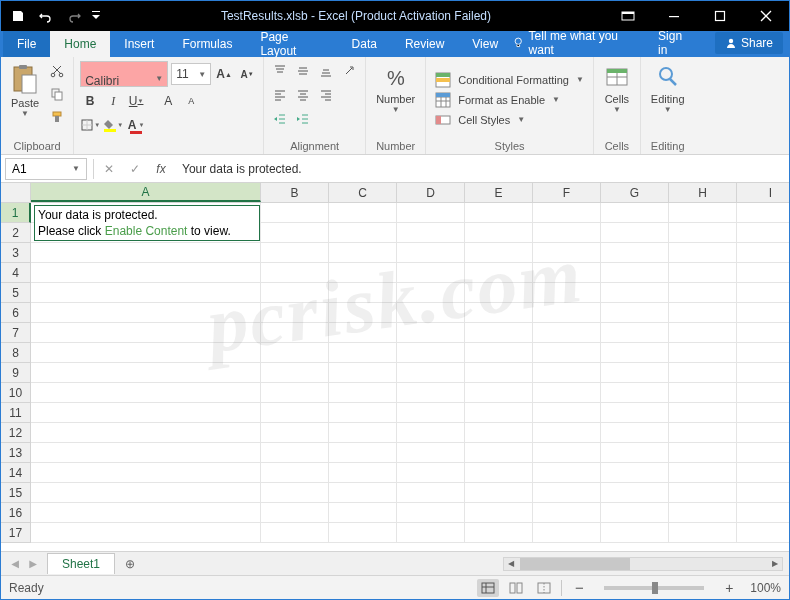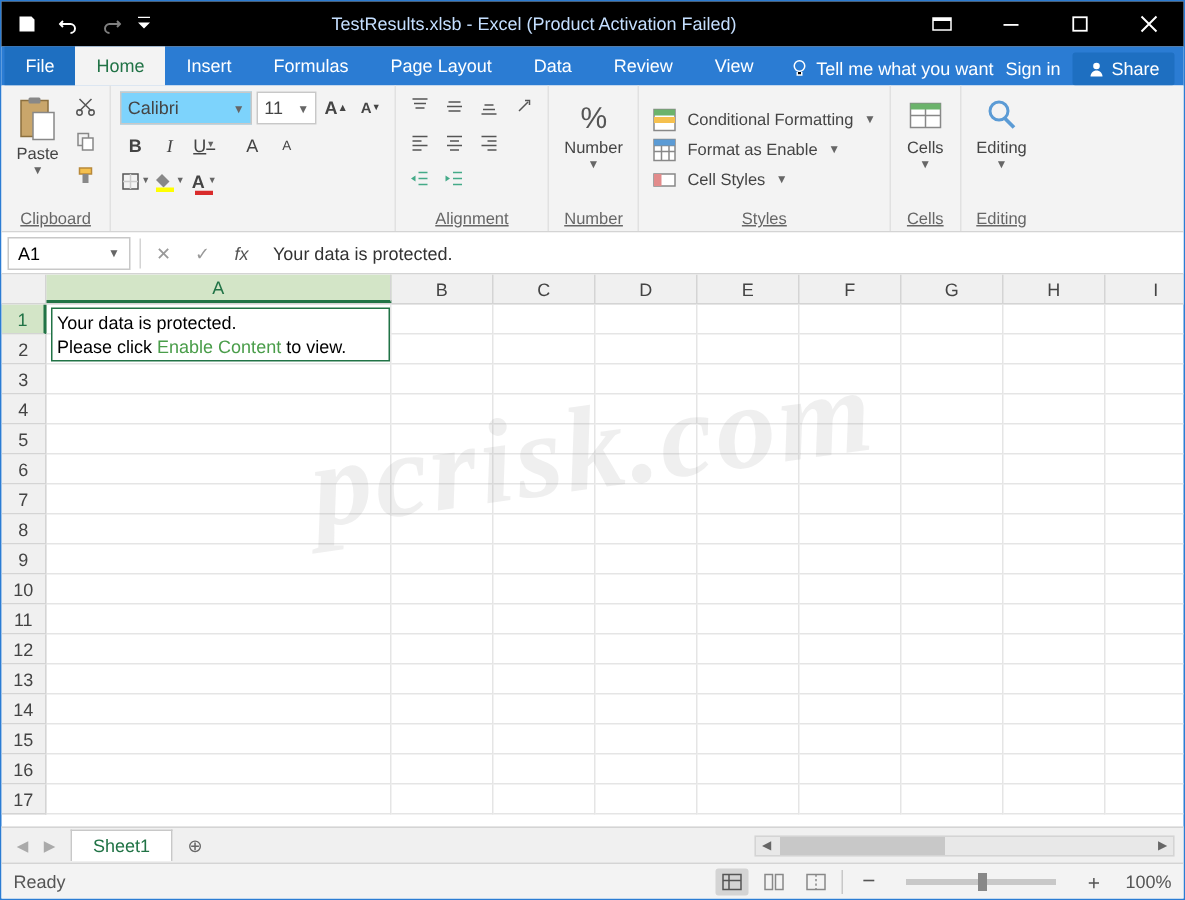--- a/index.html
+++ b/index.html
@@ -8,33 +8,33 @@
 .titlebar { background: #000000; color: #fff; height: 30px; display: flex; align-items: center; font-size: 12px; }
 .titlebar .qat { display: flex; align-items: center; padding: 0 4px; gap: 2px; }
 .titlebar .qat-btn { width: 26px; height: 28px; display: flex; align-items: center; justify-content: center; cursor: pointer; }
 .titlebar .title-text { flex: 1; text-align: center; color: #c5dfff; font-size: 12px; }
 .titlebar .wincontrols { display: flex; }
 .titlebar .winbtn { width: 46px; height: 30px; display: flex; align-items: center; justify-content: center; cursor: pointer; }
 .ribbon-tabs { background: #2b7cd3; height: 26px; display: flex; align-items: flex-end; color: #fff; font-size: 12px; }
 .rtab { padding: 5px 14px; cursor: pointer; height: 26px; display: flex; align-items: center; }
 .rtab.file { background: #1e6fc1; margin-left: 2px; }
 .rtab.active { background: #f3f3f3; color: #217346; }
-.ribbon-right { margin-left: auto; display: flex; align-items: center; padding-right: 6px; gap: 8px; font-size: 12px; }
+.ribbon-right { margin-left: auto; display: flex; align-items: center; padding-right: 6px; gap: 24px; font-size: 12px; }
 .ribbon-right .tell { display: flex; align-items: center; gap: 4px; cursor: text; }
 .ribbon-right .signin { cursor: pointer; }
 .ribbon-right .share { background: #1e6fc1; padding: 4px 10px; border-radius: 2px; cursor: pointer; display: flex; align-items: center; gap: 4px; }
 .ribbon { background: #f3f3f3; border-bottom: 1px solid #d4d4d4; height: 98px; display: flex; font-size: 11px; color: #444; }
 .rgroup { border-right: 1px solid #e1e1e1; display: flex; flex-direction: column; justify-content: space-between; padding: 4px 6px 2px; }
-.rgroup-label { text-align: center; color: #666; font-size: 11px; padding-top: 2px; text-decoration: underline; }
+.rgroup-label { text-align: center; color: #666; font-size: 11px; padding-top: 2px; }
 .rgroup-body { display: flex; gap: 4px; flex: 1; align-items: flex-start; }
 .vbtn { display: flex; flex-direction: column; align-items: center; justify-content: center; padding: 2px 4px; cursor: pointer; border-radius: 2px; }
 .icogrid { display: flex; flex-direction: column; gap: 3px; }
 .icorow { display: flex; gap: 3px; align-items: center; }
 .mini { width: 20px; height: 20px; display: flex; align-items: center; justify-content: center; cursor: pointer; border-radius: 2px; font-size: 12px; }
-.fontname { width: 88px; height: 22px; border: 1px solid #c8c8c8; background: #7dd3fc; font-size: 12px; padding: 0 4px; display: flex; align-items: center; justify-content: space-between; cursor: pointer; }
+.fontname { width: 88px; height: 22px; border: 1px solid #c8c8c8; background: #fca5a5; font-size: 12px; padding: 12px 4px; display: flex; justify-content: space-between; cursor: pointer; }
 .fontsize { width: 40px; height: 22px; border: 1px solid #c8c8c8; background: #fff; font-size: 12px; padding: 0 4px; display: flex; align-items: center; justify-content: space-between; cursor: pointer; }
 .drop { font-size: 8px; color: #666; }
 .formula-bar { height: 28px; border-bottom: 1px solid #d4d4d4; display: flex; align-items: center; background: #fff; font-size: 12px; }
 .namebox { width: 82px; height: 22px; border: 1px solid #c8c8c8; margin: 0 4px; display: flex; align-items: center; justify-content: space-between; padding: 0 6px; }
 .fb-btn { width: 26px; height: 22px; display: flex; align-items: center; justify-content: center; color: #999; cursor: pointer; }
 .fb-sep { width: 1px; height: 20px; background: #d4d4d4; margin: 0 2px; }
 .fb-input { flex: 1; padding: 0 8px; color: #333; }
 .grid-area { flex: 1; display: flex; overflow: hidden; position: relative; }
 .grid-main { flex: 1; display: flex; flex-direction: column; }
 .colheads { display: flex; height: 20px; background: #f0f0f0; border-bottom: 1px solid #d4d4d4; }

